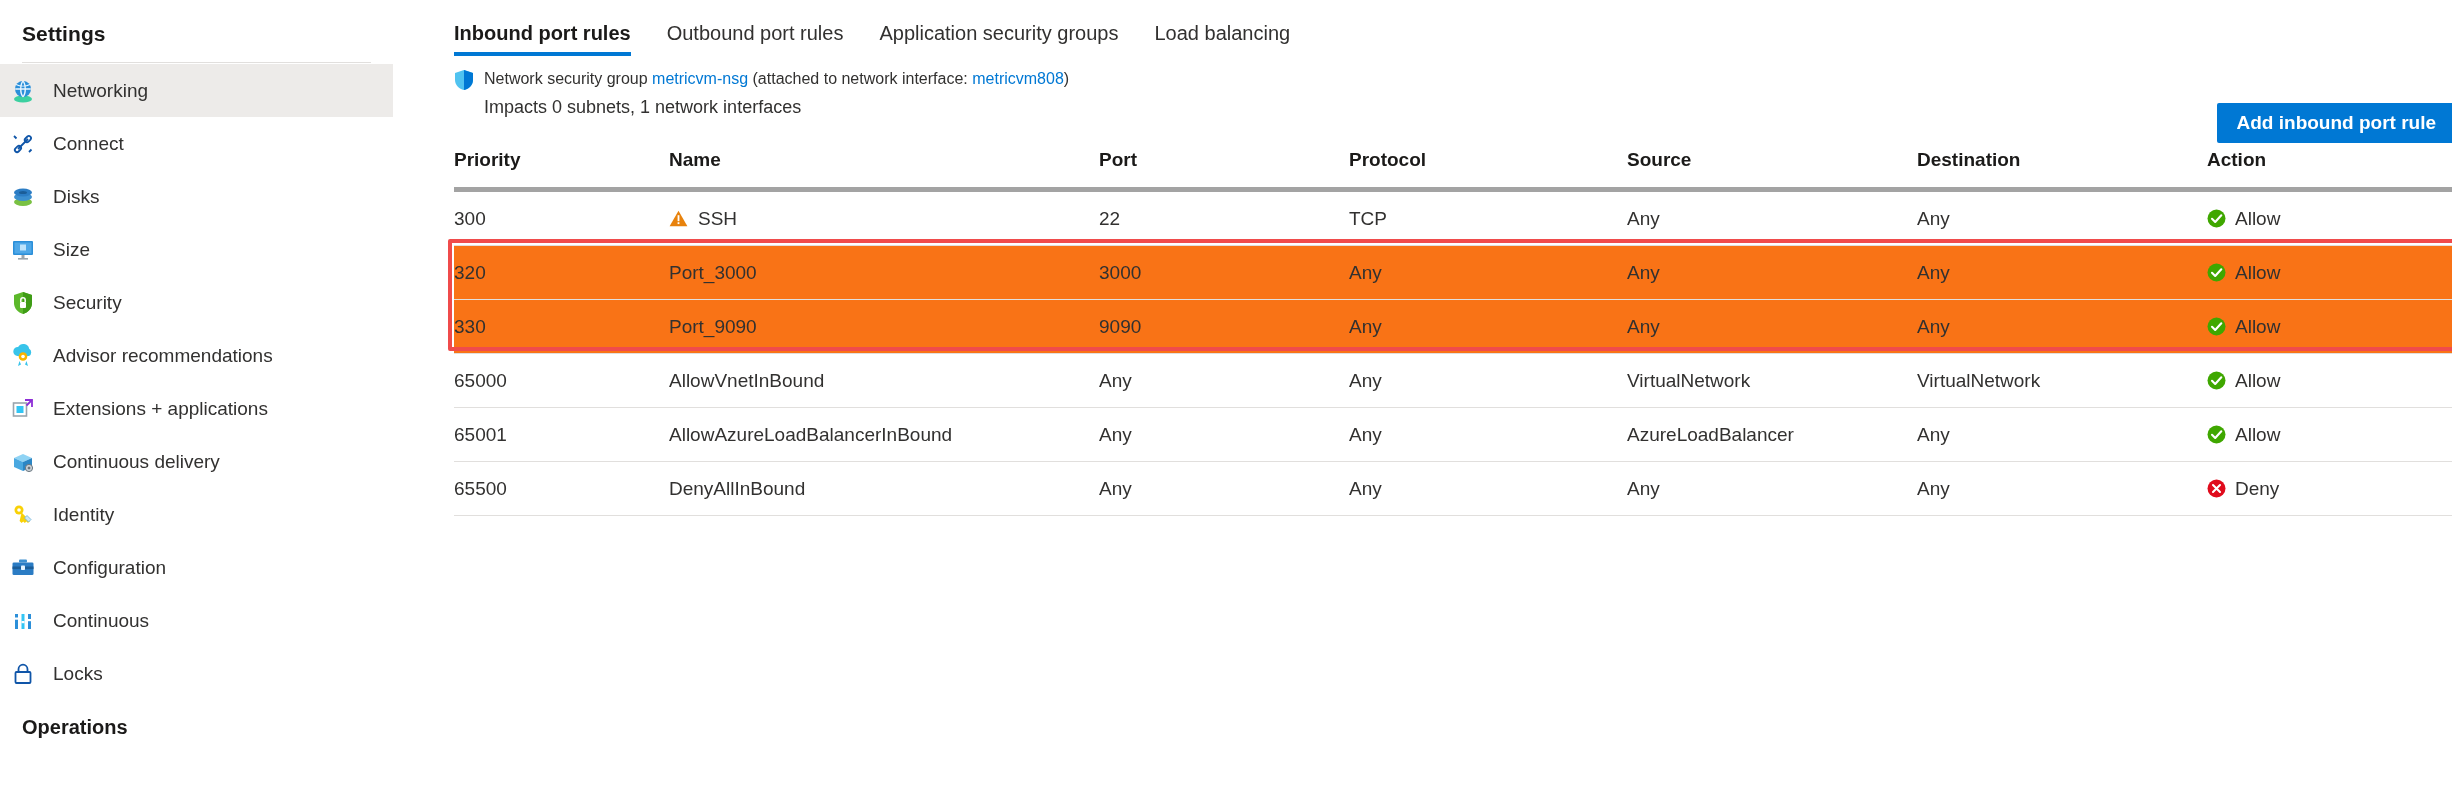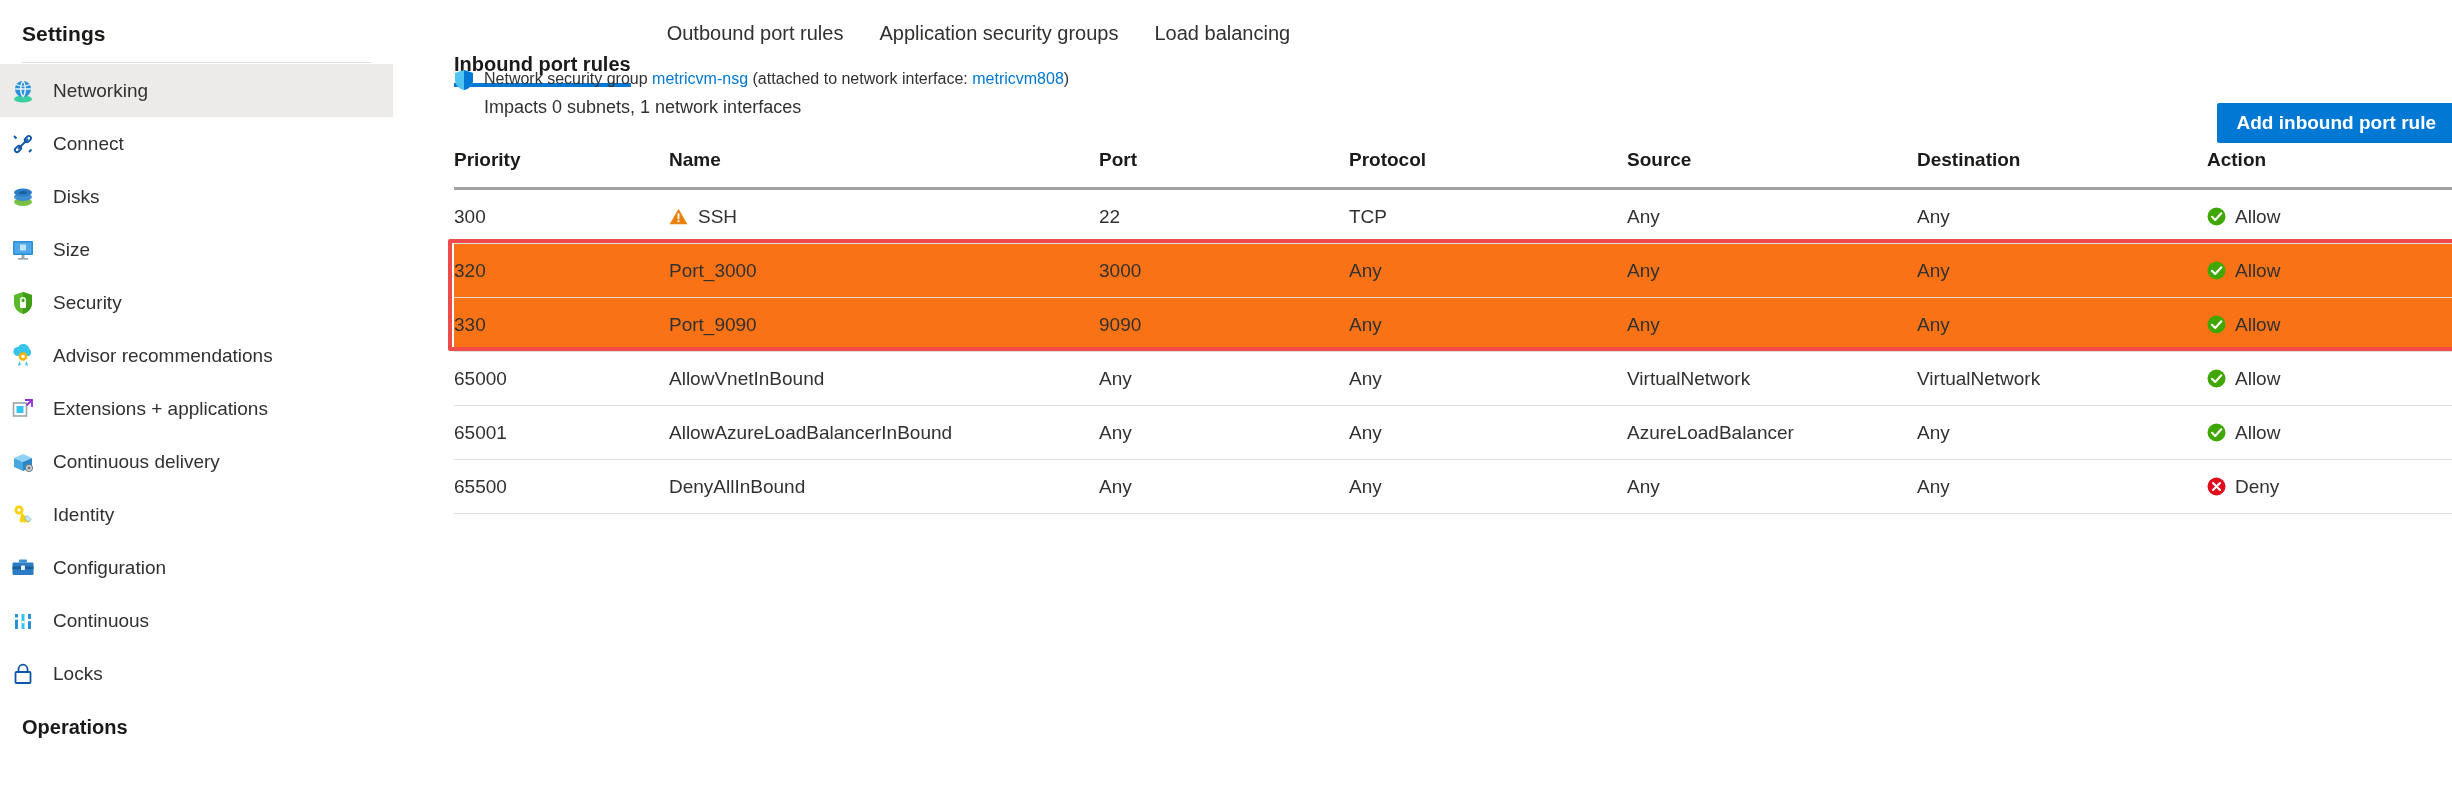--- a/index.html
+++ b/index.html
@@ -115,21 +115,20 @@
     color: #323130;
     margin-right: 36px;
     padding-bottom: 11px;
     position: relative;
     cursor: pointer;
     white-space: nowrap;
   }
   .tab.active {
     font-weight: bold;
     color: #1b1a19;
-    margin-top: 31px;
   }
   .tab.active::after {
     content: "";
     position: absolute;
     left: 0; right: 0; bottom: 0;
     height: 4px;
     background: #0078d4;
   }
 
   .nsg-line {
@@ -190,21 +189,21 @@
     width: 100%;
     border-collapse: collapse;
     table-layout: fixed;
   }
   table.rules th {
     text-align: left;
     font-size: 19px;
     font-weight: bold;
     color: #1b1a19;
     padding: 0 0 16px 0;
-    border-bottom: 3px solid #a3a3a3;
+    border-bottom: 5px solid #a3a3a3;
   }
   table.rules td {
     font-size: 19px;
     color: #323130;
     height: 53px;
     border-bottom: 1px solid #e1dfdd;
     vertical-align: middle;
     padding: 0;
   }
   tr.row-hl td { background: #f97316; }

